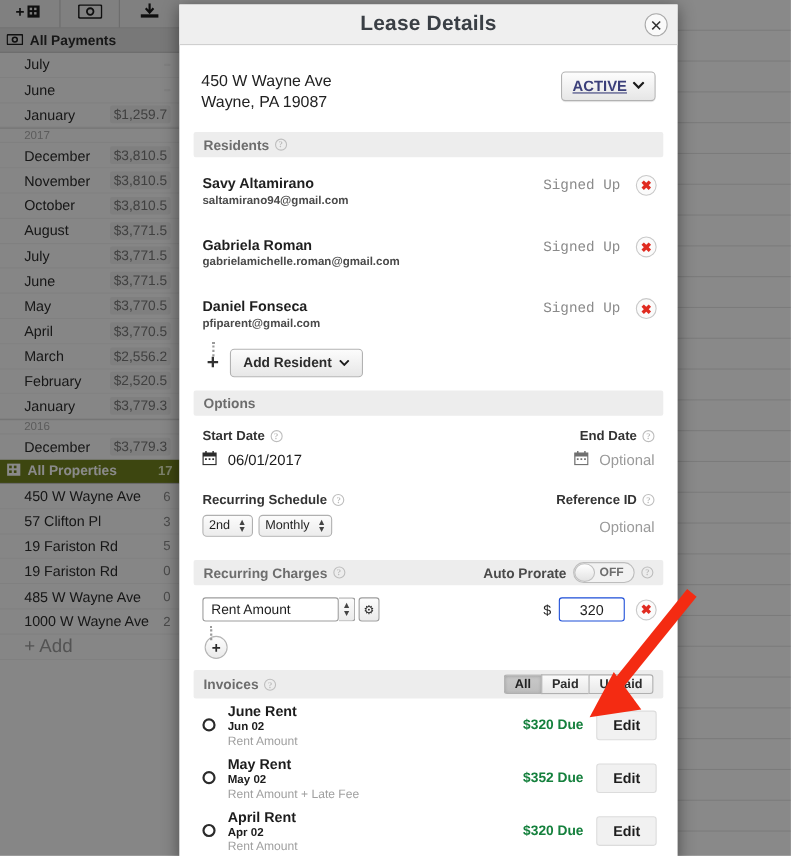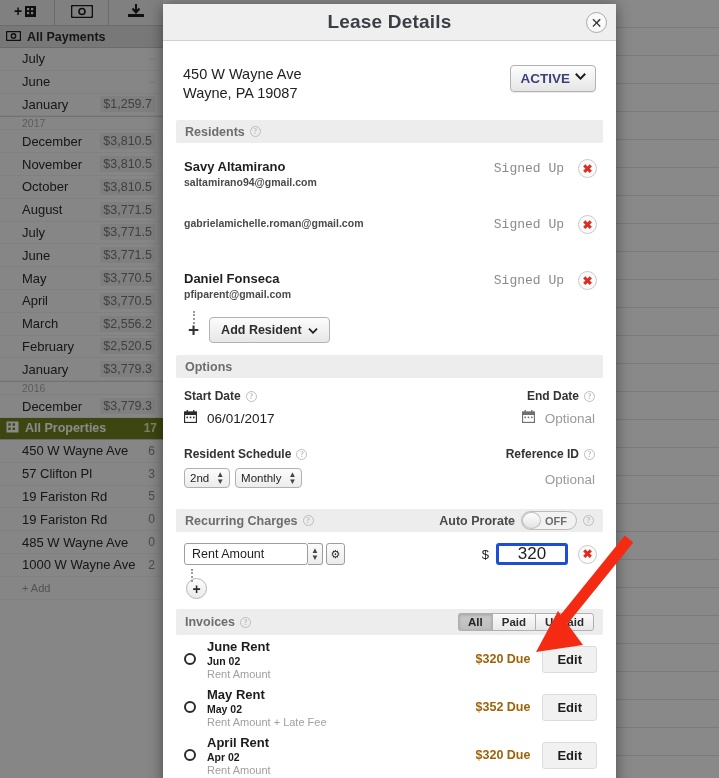--- a/index.html
+++ b/index.html
@@ -39,21 +39,21 @@
   .bg-row {
     height: 22.8px; display: flex; align-items: center;
     padding-left: 22px; padding-right: 8px;
     font-size: 13px; color: #2b2b2b;
     border-bottom: 1px solid rgba(0,0,0,0.04);
   }
   .bg-row .amt { margin-left: auto; color: #777; font-size: 12.5px;
                  background: rgba(0,0,0,0.05); padding: 1px 3px; border-radius: 2px; }
   .bg-row.year { font-size: 10.5px; color: #aaa; height: 14px;
                  border-top: 1px solid #d5d5d5; padding-left: 22px; }
-  .bg-row.add { color: #999; font-size: 11px; }
+  .bg-row.add { color: #999; font-size: 17px; }
   .cnt { margin-left: auto; color: #8a8a8a; font-size: 12px; }
   .section-head.green .cnt { color: #e4ecc4; }
 
   #bg-main {
     position: absolute; left: 163px; top: 0; right: 0; height: 778px;
     background: #fdfdfd;
   }
   #bg-main .mrow { height: 28px; border-bottom: 1px solid #e4e4e4; }
 
   
@@ -88,22 +88,23 @@
   .addr-row {
     display: flex; align-items: flex-start; justify-content: space-between;
     padding: 24px 7px 18px 7px;
   }
   .addr { font-size: 14.5px; color: #222; line-height: 1.28; }
   .status-btn {
     border: 1px solid #b2b2b2; border-radius: 4px;
     background: linear-gradient(#fdfdfd,#e6e6e6);
     padding: 5px 9px; font-size: 13.5px; font-weight: bold;
     color: #3b3f7a; cursor: pointer;
-    display: flex; align-items: flex-start; gap: 5px;
+    display: flex; align-items: center; gap: 5px;
     box-shadow: 0 1px 0 rgba(0,0,0,.07);
+    text-decoration: underline;
   }
   .caret { font-size: 10px; color: #111; }
 
   .band {
     background: #ededed; border-radius: 2px;
     height: 23px; display: flex; align-items: center;
     padding: 0 9px; font-size: 12.5px; font-weight: bold; color: #6d6d6d;
     gap: 5px;
   }
   .band .right { margin-left: auto; display: flex; align-items: center; gap: 6px; }
@@ -183,22 +184,22 @@
   }
   .gear-btn {
     border: 1px solid #9d9d9d; border-radius: 3px;
     background: linear-gradient(#fcfcfc,#ebebeb); width: 19px; height: 22px;
     margin-left: 3px; display: flex; align-items: center; justify-content: center;
     font-size: 11px; color: #2b2b2b;
   }
   .amt-wrap { margin-left: auto; display: flex; align-items: center; gap: 7px; }
   .dollar { font-size: 13px; color: #1c1c1c; }
   .amt-input {
-    border: 3px solid #1d4ed8; border-radius: 3px; background: #fff;
-    width: 72px; height: 22px; font-size: 17px; color: #1f1f1f;
+    border: 1px solid #1d4ed8; border-radius: 3px; background: #fff;
+    width: 60px; height: 22px; font-size: 13px; color: #1f1f1f;
     display: flex; align-items: center; justify-content: center;
   }
   .circ-plus {
     width: 21px; height: 21px; border-radius: 50%;
     border: 1px solid #b5b5b5; background: linear-gradient(#fdfdfd,#eaeaea);
     display: flex; align-items: center; justify-content: center;
     font-size: 14px; font-weight: bold; color: #2b2b2b; cursor: pointer;
   }
 
   .seg { display: flex; margin-left: auto; }
@@ -212,21 +213,21 @@
   .seg-btn:last-child { border-right: 1px solid #b0b0b0; border-radius: 0 3px 3px 0; }
   .seg-btn.active { background: linear-gradient(#c9c9c9,#bdbdbd); color: #222;
                     box-shadow: inset 0 1px 3px rgba(0,0,0,.2); }
 
   .inv-row { display: flex; align-items: center; padding: 12px 6px 12px 8px; height: 48px; }
   .radio { width: 12px; height: 12px; border-radius: 50%; border: 2px solid #2b2b2b;
            margin-right: 11px; flex: none; cursor: pointer; }
   .inv-title { font-size: 13px; font-weight: bold; color: #1c1c1c; }
   .inv-date { font-size: 10.5px; font-weight: bold; color: #1c1c1c; margin-top: 1px; }
   .inv-desc { font-size: 11px; color: #a0a0a0; margin-top: 1px; }
-  .inv-amt { margin-left: auto; font-size: 12.5px; font-weight: bold; color: #a16207; padding-left: 12px; }
+  .inv-amt { margin-left: auto; font-size: 12.5px; font-weight: bold; color: #15803d; padding-left: 12px; }
   .edit-btn {
     margin-left: 12px; border: 1px solid #dcdcdc; border-radius: 3px;
     background: #f1f1f1; font-size: 13px; font-weight: bold; color: #1c1c1c;
     padding: 5px 14px; cursor: pointer;
   }
 
   
   #arrow { position: absolute; inset: 0; z-index: 20; pointer-events: none; }
 </style>
 </head>
@@ -450,20 +451,21 @@
         <div class="resident">
           <div>
             <div class="res-name">Savy Altamirano</div>
             <div class="res-mail">saltamirano94@gmail.com</div>
           </div>
           <div class="res-status">Signed Up</div>
           <div class="x-btn">✖</div>
         </div>
         <div class="resident">
           <div>
+            <div class="res-name">Gabriela Roman</div>
             <div class="res-mail">gabrielamichelle.roman@gmail.com</div>
           </div>
           <div class="res-status">Signed Up</div>
           <div class="x-btn">✖</div>
         </div>
         <div class="resident">
           <div>
             <div class="res-name">Daniel Fonseca</div>
             <div class="res-mail">pfiparent@gmail.com</div>
           </div>
@@ -528,21 +530,21 @@
             </svg>
           </span>
           <span>Optional</span>
         </div>
       </div>
     </div>
 
     <div class="two-col" style="padding-top:17px">
       <div class="col">
         <div class="flabel">
-          <span>Resident Schedule</span>
+          <span>Recurring Schedule</span>
           <span class="help">?</span>
         </div>
         <div class="fval" style="gap:5px">
           <span class="mini-sel">
             <span>2nd</span>
             <span class="updown">▲<br>▼</span>
           </span>
           <span class="mini-sel">
             <span>Monthly</span>
             <span class="updown">▲<br>▼</span>

